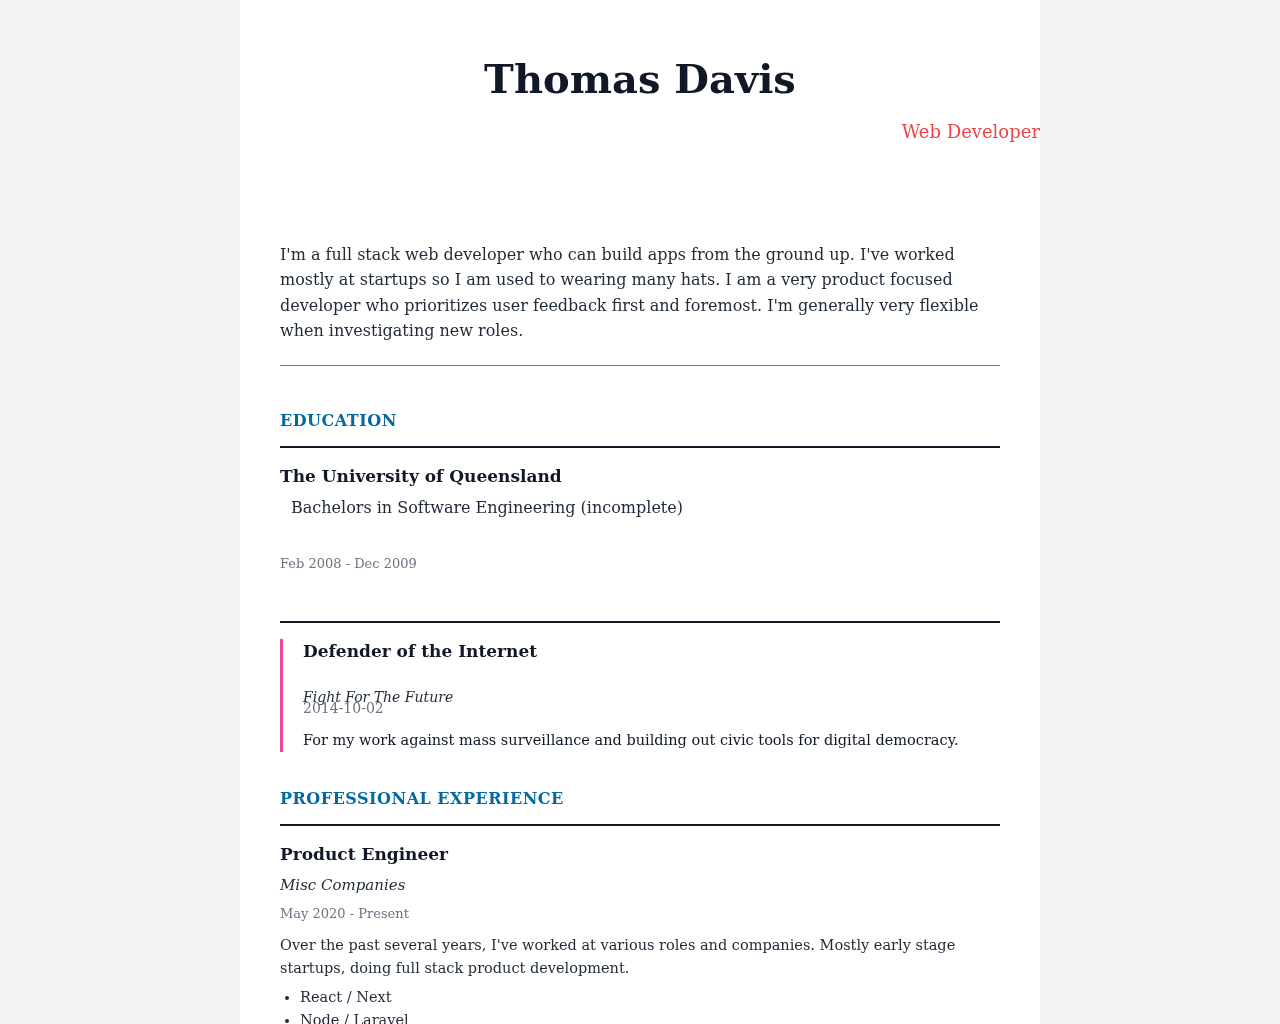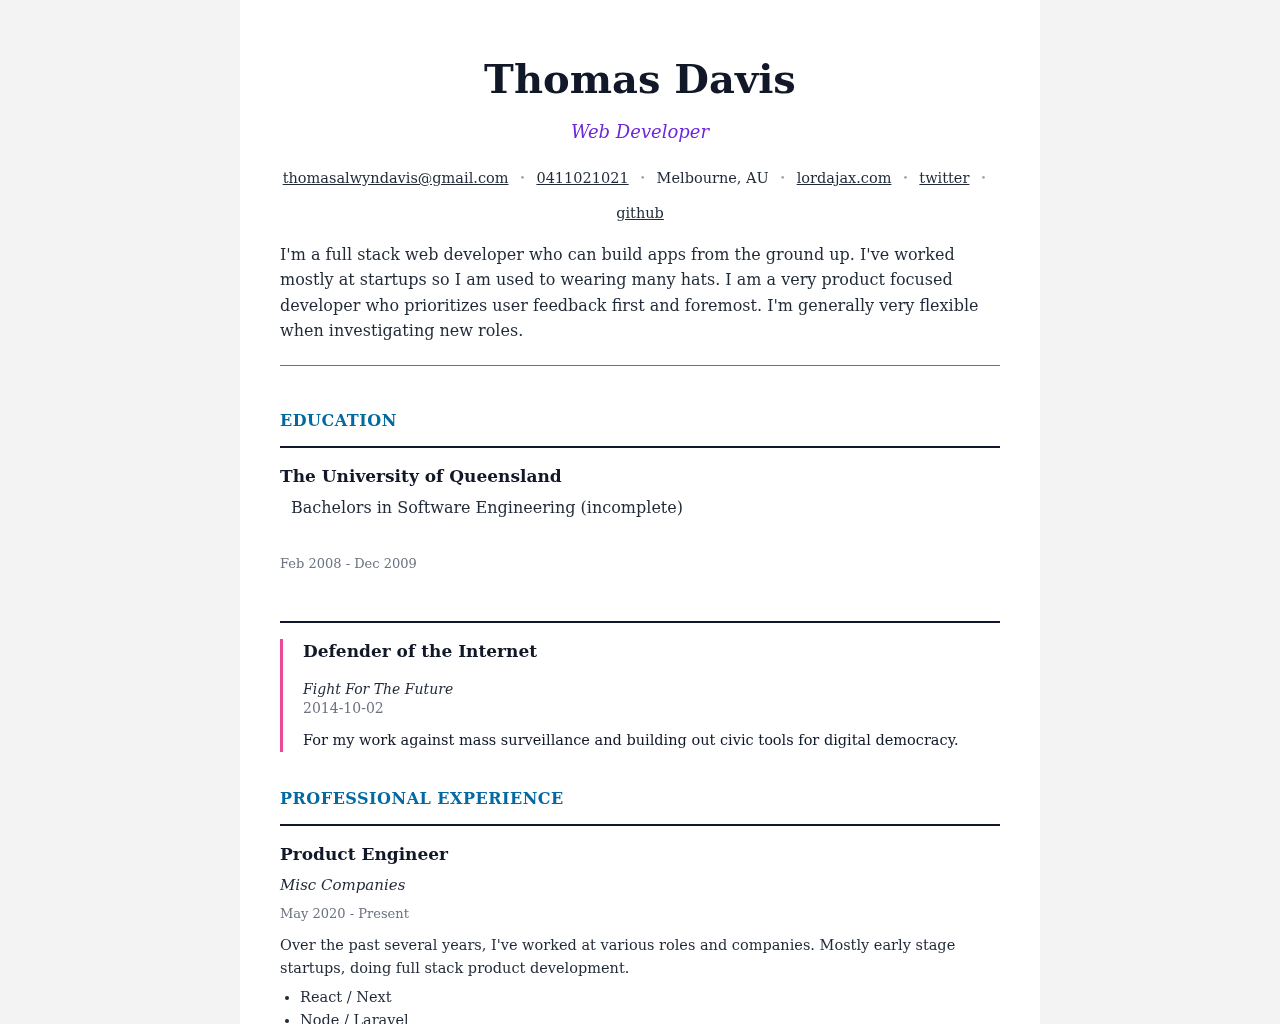--- a/index.html
+++ b/index.html
@@ -31,24 +31,23 @@
       position: absolute;
       left: 0; right: 0;
       top: 54px;
       line-height: 50px;
       letter-spacing: 0px;
     }
     .label {
       position: absolute;
       left: 0; right: 0;
       top: 119px;
-      text-align: center;
-      font-style: italic;
+      text-align: right;
       font-size: 18px;
-      color: #6d28d9;
+      color: #ef4444;
       line-height: 26px;
     }
     .contacts {
       position: absolute;
       left: 40px; right: 40px;
       top: 160px;
       text-align: center;
       font-size: 14.5px;
       line-height: 35px;
       color: #1f2937;
@@ -125,38 +124,35 @@
     ul.highlights li { margin: 0; }
   </style>
 </head>
 <body>
 
 <div class="page">
 
   <h1 class="name">Thomas Davis</h1>
   <div class="label">Web Developer</div>
 
-  <div class="contacts">
-    <a href="#">thomasalwyndavis@gmail.com</a><span class="sep">•</span><a href="#">0411021021</a><span class="sep">•</span><span>Melbourne, AU</span><span class="sep">•</span><a href="#">lordajax.com</a><span class="sep">•</span><a href="#">twitter</a><span class="sep">•</span><br><a href="#">github</a>
-  </div>
 
   <p class="summary">I'm a full stack web developer who can build apps from the ground up. I've worked mostly at startups so I am used to wearing many hats. I am a very product focused developer who prioritizes user feedback first and foremost. I'm generally very flexible when investigating new roles.</p>
 
   <div class="hr"></div>
 
   <h2 class="section-title" style="top:406px;">EDUCATION</h2>
   <div class="section-rule" style="top:446px;"></div>
   <div class="abs edu-inst" style="top:464px;">The University of Queensland</div>
   <div class="abs edu-degree" style="top:496px;margin-left:11px;">Bachelors in Software Engineering (incomplete)</div>
   <div class="abs date" style="top:526px;margin-top:28px;">Feb 2008 - Dec 2009</div>
 
   <div class="section-rule" style="top:621px;"></div>
   <div class="award-box">
     <div class="inner award-title" style="top:0px;">Defender of the Internet</div>
-    <div class="inner award-awarder" style="top:40px;">Fight For The Future</div>
+    <div class="inner award-awarder" style="top:48px;">Fight For The Future</div>
     <div class="inner award-date" style="top:59px;">2014-10-02</div>
     <div class="inner award-summary" style="top:90px;">For my work against mass surveillance and building out civic tools for digital democracy.</div>
   </div>
 
   <h2 class="section-title" style="top:784px;">PROFESSIONAL EXPERIENCE</h2>
   <div class="section-rule" style="top:824px;"></div>
   <div class="abs job-title" style="top:842px;">Product Engineer</div>
   <div class="abs job-company" style="top:874px;">Misc Companies</div>
   <div class="abs date" style="top:904px;">May 2020 - Present</div>
   <div class="abs job-summary" style="top:934px;">Over the past several years, I've worked at various roles and companies. Mostly early stage startups, doing full stack product development.</div>

